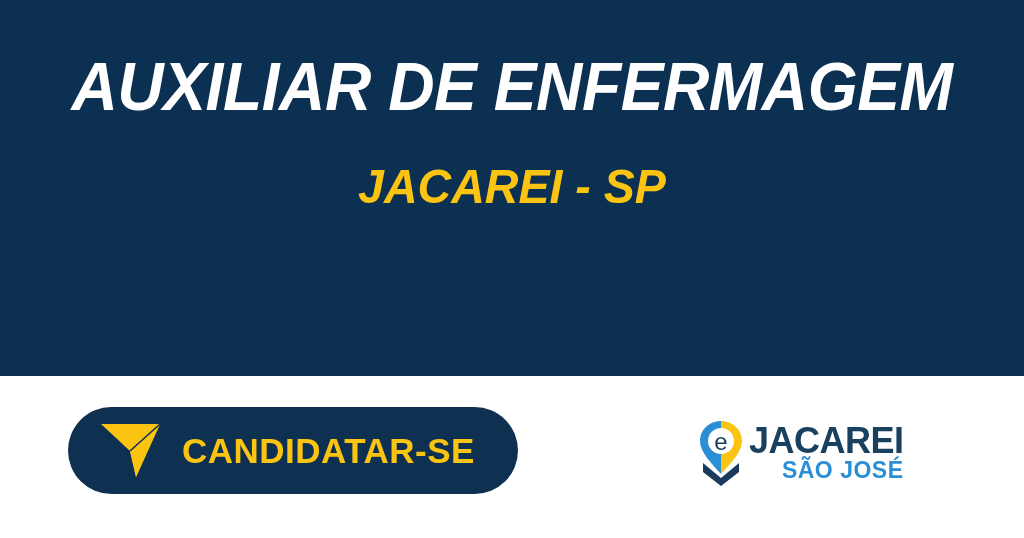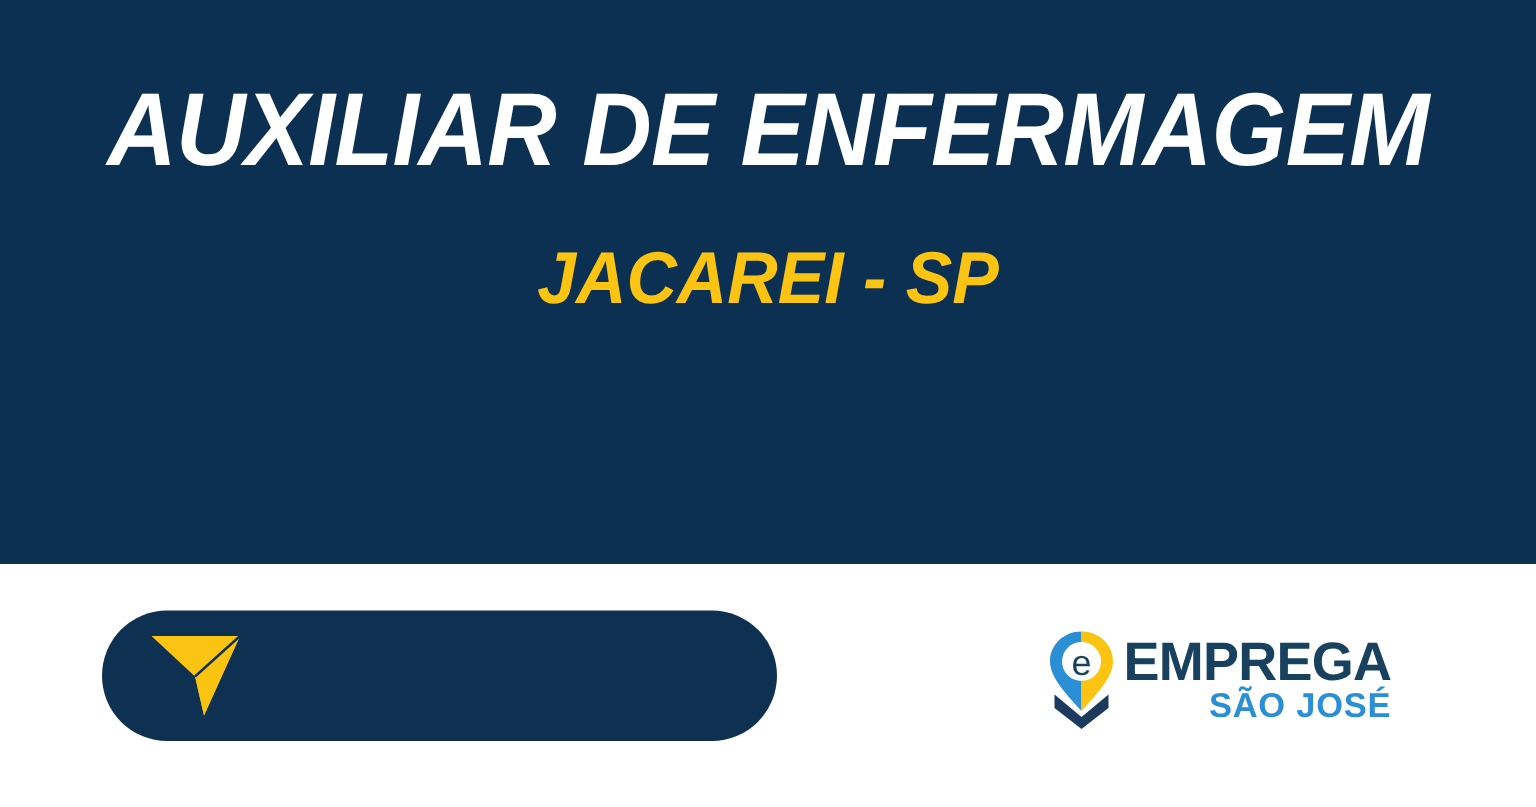--- a/index.html
+++ b/index.html
@@ -171,34 +171,35 @@
 
   <div class="footer"></div>
 
   <div class="apply-button">
     <svg class="send-icon" viewBox="0 0 62 60" xmlns="http://www.w3.org/2000/svg">
       <path d="M1 3 L60 3 L30 30 Z" fill="#fbc412"></path>
       <path d="M60 3 L36 56 L30 30 Z" fill="#fbc412"></path>
       <path d="M60 3 L30 30 L36 56 Z" fill="#fbc412" opacity="0.95"></path>
       <path d="M60 3 L30 30" stroke="#0f3151" stroke-width="1.6" fill="none"></path>
     </svg>
+    <span class="apply-label">CANDIDATAR-SE</span>
   </div>
 
   <div class="brand-logo">
     <svg class="pin-icon" viewBox="0 0 46 66" xmlns="http://www.w3.org/2000/svg">
 
       <path d="M5 43 L23 58 L41 43 L41 52 L23 66 L5 52 Z" fill="#1c3a5e"></path>
 
       <path d="M23 1 C11 1 2 10 2 21 C2 32 14 44 23 54 L23 1 Z" fill="#2b8fd6"></path>
 
       <path d="M23 1 C35 1 44 10 44 21 C44 32 32 44 23 54 L23 1 Z" fill="#fbc412"></path>
 
       <circle cx="23" cy="21" r="13" fill="#ffffff"></circle>
 
       <text x="23" y="30" text-anchor="middle" font-family="Liberation Sans, sans-serif" font-size="24" font-weight="normal" fill="#17415f">e</text>
     </svg>
     <div class="brand-words">
-      <span class="brand-primary">EMPREGA</span>
+      <span class="brand-primary">JACAREI</span>
       <span class="brand-secondary">SÃO JOSÉ</span>
     </div>
   </div>
 
 </div>
 
 </body></html>

